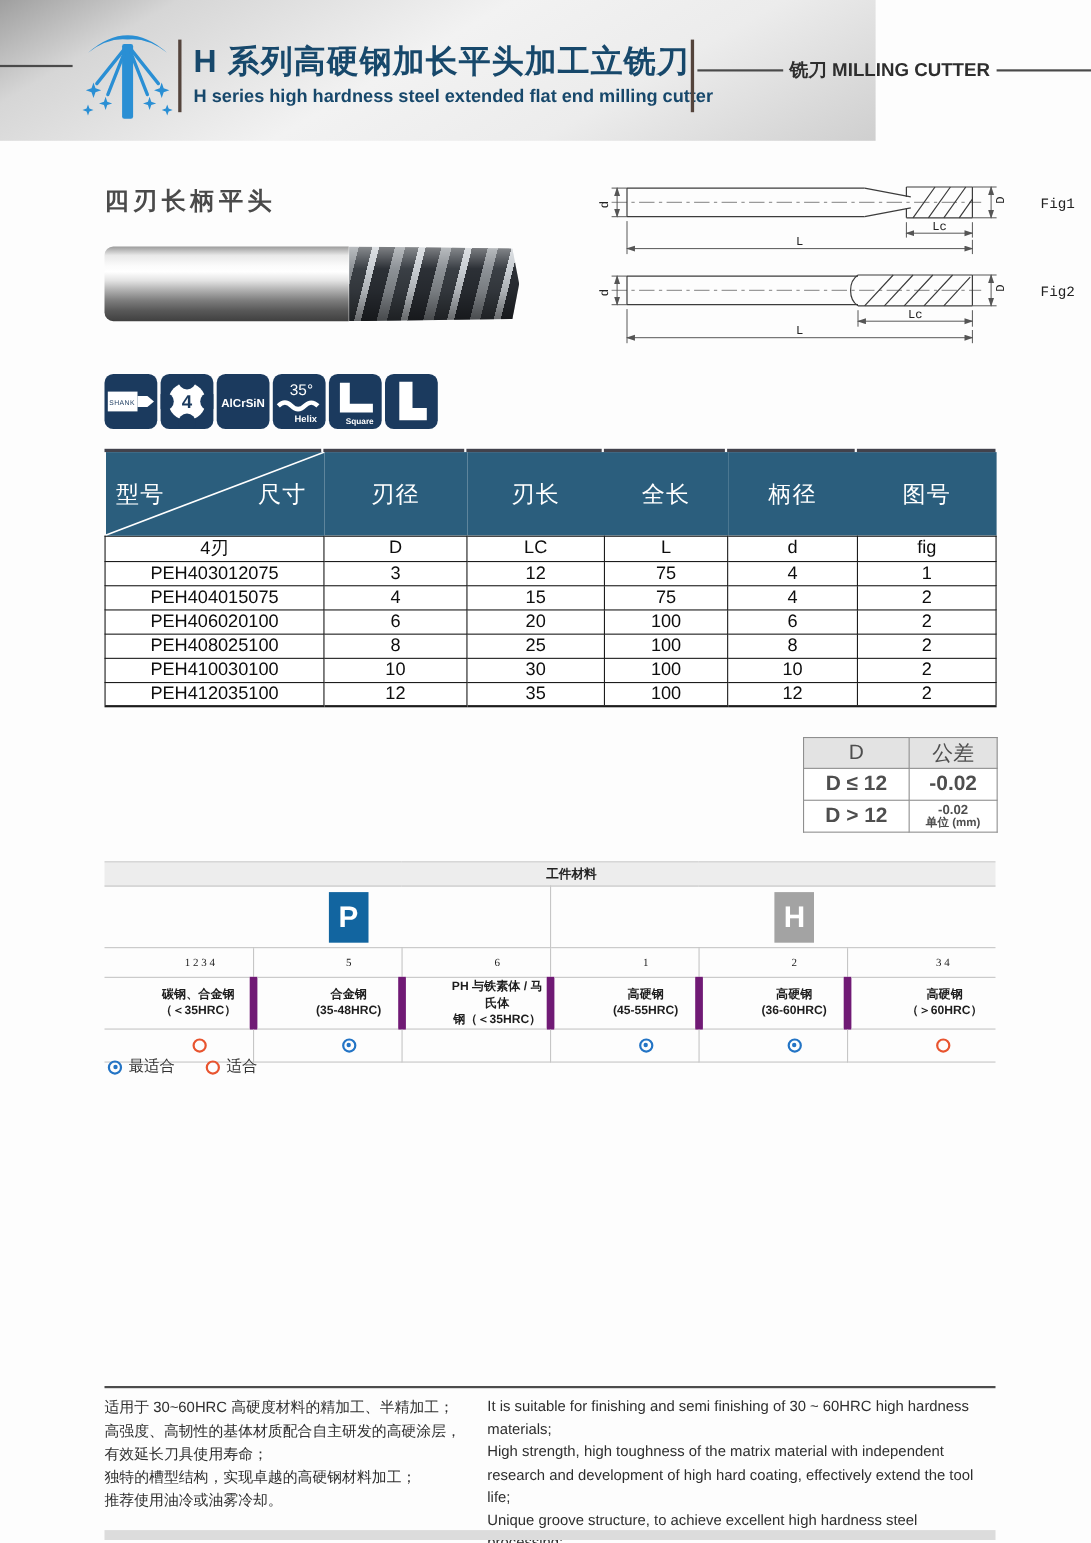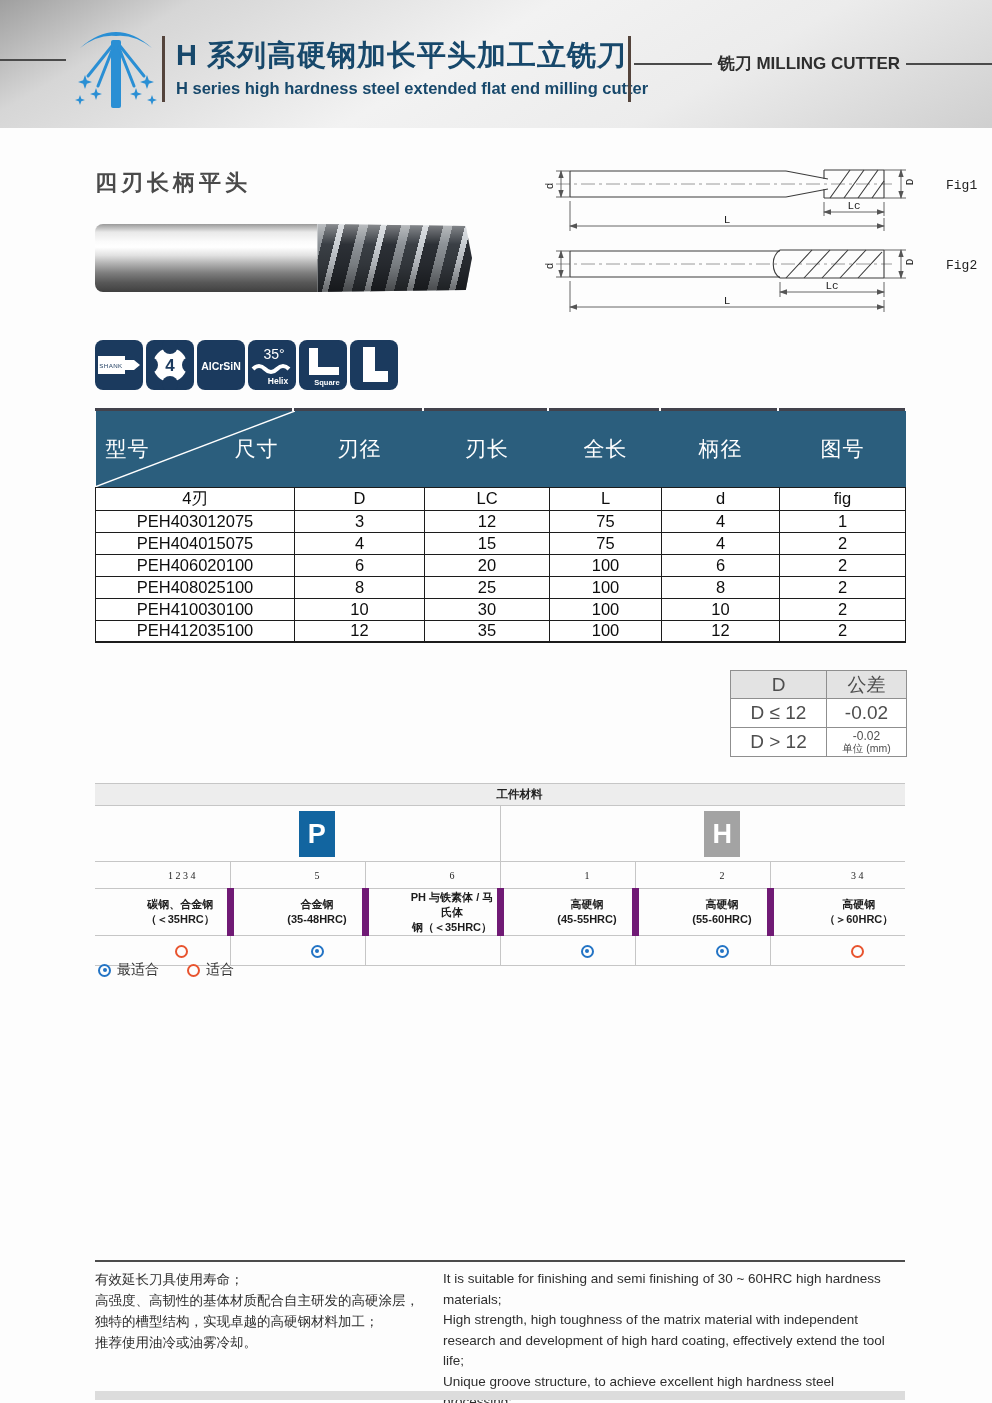--- a/index.html
+++ b/index.html
@@ -1,20 +1,20 @@
 <!DOCTYPE html>
 <html style="--title-color: #17486b; --table-header-bg: #2b5e7d; --badge-navy: #1b3a5e; --p-badge: #1265a0; --h-badge: #a3a3a3; --best-color: #2374c5; --suitable-color: #e8542f;"><head>
 <meta charset="utf-8">
 <style>
   * { margin:0; padding:0; box-sizing:border-box; }
   body { font-family:"Liberation Sans","DejaVu Sans",sans-serif; background:#fff; }
   #page { position:relative; width:992px; height:1403px; background:#fdfdfd; overflow:hidden; }
 
   
-  .header-band { position:absolute; left:0; top:0; width:992px; height:128px;
+  .header-band { position:absolute; left:0; top:0; width:796px; height:128px;
     background:linear-gradient(150deg,#9f9f9f 0%,#d6d6d6 16%,#f2f2f2 46%,#ececec 70%,#cfcfcf 100%); }
   .h-line-left { position:absolute; left:0; top:59px; width:66px; height:2px; background:#4a4a4a; }
   .logo-wrap { position:absolute; left:72px; top:24px; width:88px; height:92px; }
   .sep-bar { position:absolute; top:36px; width:3px; height:66px; background:#54443c; }
   .sep1 { left:162px; } .sep2 { left:628px; }
   .titles { position:absolute; left:176px; top:36px; width:450px; }
   .title-zh { font-size:29px; font-weight:bold; color:var(--title-color,#17486b); letter-spacing:1px; white-space:nowrap; }
   .title-en { font-size:16.5px; font-weight:bold; color:var(--title-color,#17486b); margin-top:3px; white-space:nowrap; }
   .right-group { position:absolute; left:634px; top:52px; width:358px; display:flex; align-items:center; }
   .right-group .hline { height:2px; background:#4a4a4a; }
@@ -59,21 +59,21 @@
     justify-content:space-between; padding:0 16px 0 10px; }
   table.spec td { border:1.5px solid #1c1c1c; height:22px; text-align:center;
     font-size:16.5px; color:#0d0d0d; background:#fff; }
   table.spec tr:last-child td { border-bottom:2.5px solid #1c1c1c; }
 
   
   table.tol { position:absolute; left:730px; top:670px; width:176px; border-collapse:collapse; table-layout:fixed; }
   table.tol col.t1{width:96px} table.tol col.t2{width:80px}
   table.tol td { border:1.5px solid #8f8f8f; text-align:center; color:#4e4e4e; background:#fff; }
   table.tol .tol-head td { background:#e3e3e3; height:28px; font-size:19px; }
-  table.tol .tol-row td { height:29px; font-size:19px; }
+  table.tol .tol-row td { height:29px; font-size:19px;font-weight:bold; }
   .tol-small { font-size:12px; line-height:13px; }
   .tol-unit { font-size:10.5px; line-height:11px; }
 
   
   table.mat { position:absolute; left:95px; top:783px; width:810px; border-collapse:collapse; table-layout:fixed; }
   table.mat td { border-top:1px solid #c6c6c6; border-bottom:1px solid #c6c6c6; text-align:center;padding-left:39px; }
   .mat-title td { background:#ededed; height:22px; font-size:11.5px; font-weight:bold; color:#222; }
   .mat-badges td { height:56px; }
   .mat-badges td:first-child { border-right:1px solid #c6c6c6; }
   .group-badge { display:inline-block; width:36px; height:46px; line-height:46px;
@@ -408,21 +408,21 @@
           <td>
             <div>PH 与铁素体 / 马氏体</div>
             <div>钢（＜35HRC）</div>
           </td>
           <td>
             <div>高硬钢</div>
             <div>(45-55HRC)</div>
           </td>
           <td>
             <div>高硬钢</div>
-            <div>(55-60HRC)</div>
+            <div>(36-60HRC)</div>
           </td>
           <td>
             <div>高硬钢</div>
             <div>（＞60HRC）</div>
           </td>
         </tr>
     <tr class="mat-marks">
           <td><span class="mark-suit"></span></td>
           <td><span class="mark-best"></span></td>
           <td></td>
@@ -439,22 +439,23 @@
         <span>最适合</span>
       </div>
       <div class="legend-item">
         <span class="mark-suit"></span>
         <span>适合</span>
       </div>
     </div>
 
   <div class="desc">
     <div class="desc-zh">
+        <div>适用于 30~60HRC 高硬度材料的精加工、半精加工；</div>
+        <div>高强度、高韧性的基体材质配合自主研发的高硬涂层，</div>
         <div>有效延长刀具使用寿命；</div>
-        <div>高强度、高韧性的基体材质配合自主研发的高硬涂层，</div>
         <div>独特的槽型结构，实现卓越的高硬钢材料加工；</div>
         <div>推荐使用油冷或油雾冷却。</div>
       </div>
     <div class="desc-en">
         <div>It is suitable for finishing and semi finishing of 30 ~ 60HRC high hardness materials;</div>
         <div>High strength, high toughness of the matrix material with independent research and development of high hard coating, effectively extend the tool life;</div>
         <div>Unique groove structure, to achieve excellent high hardness steel processing;</div>
       </div>
   </div>
 

